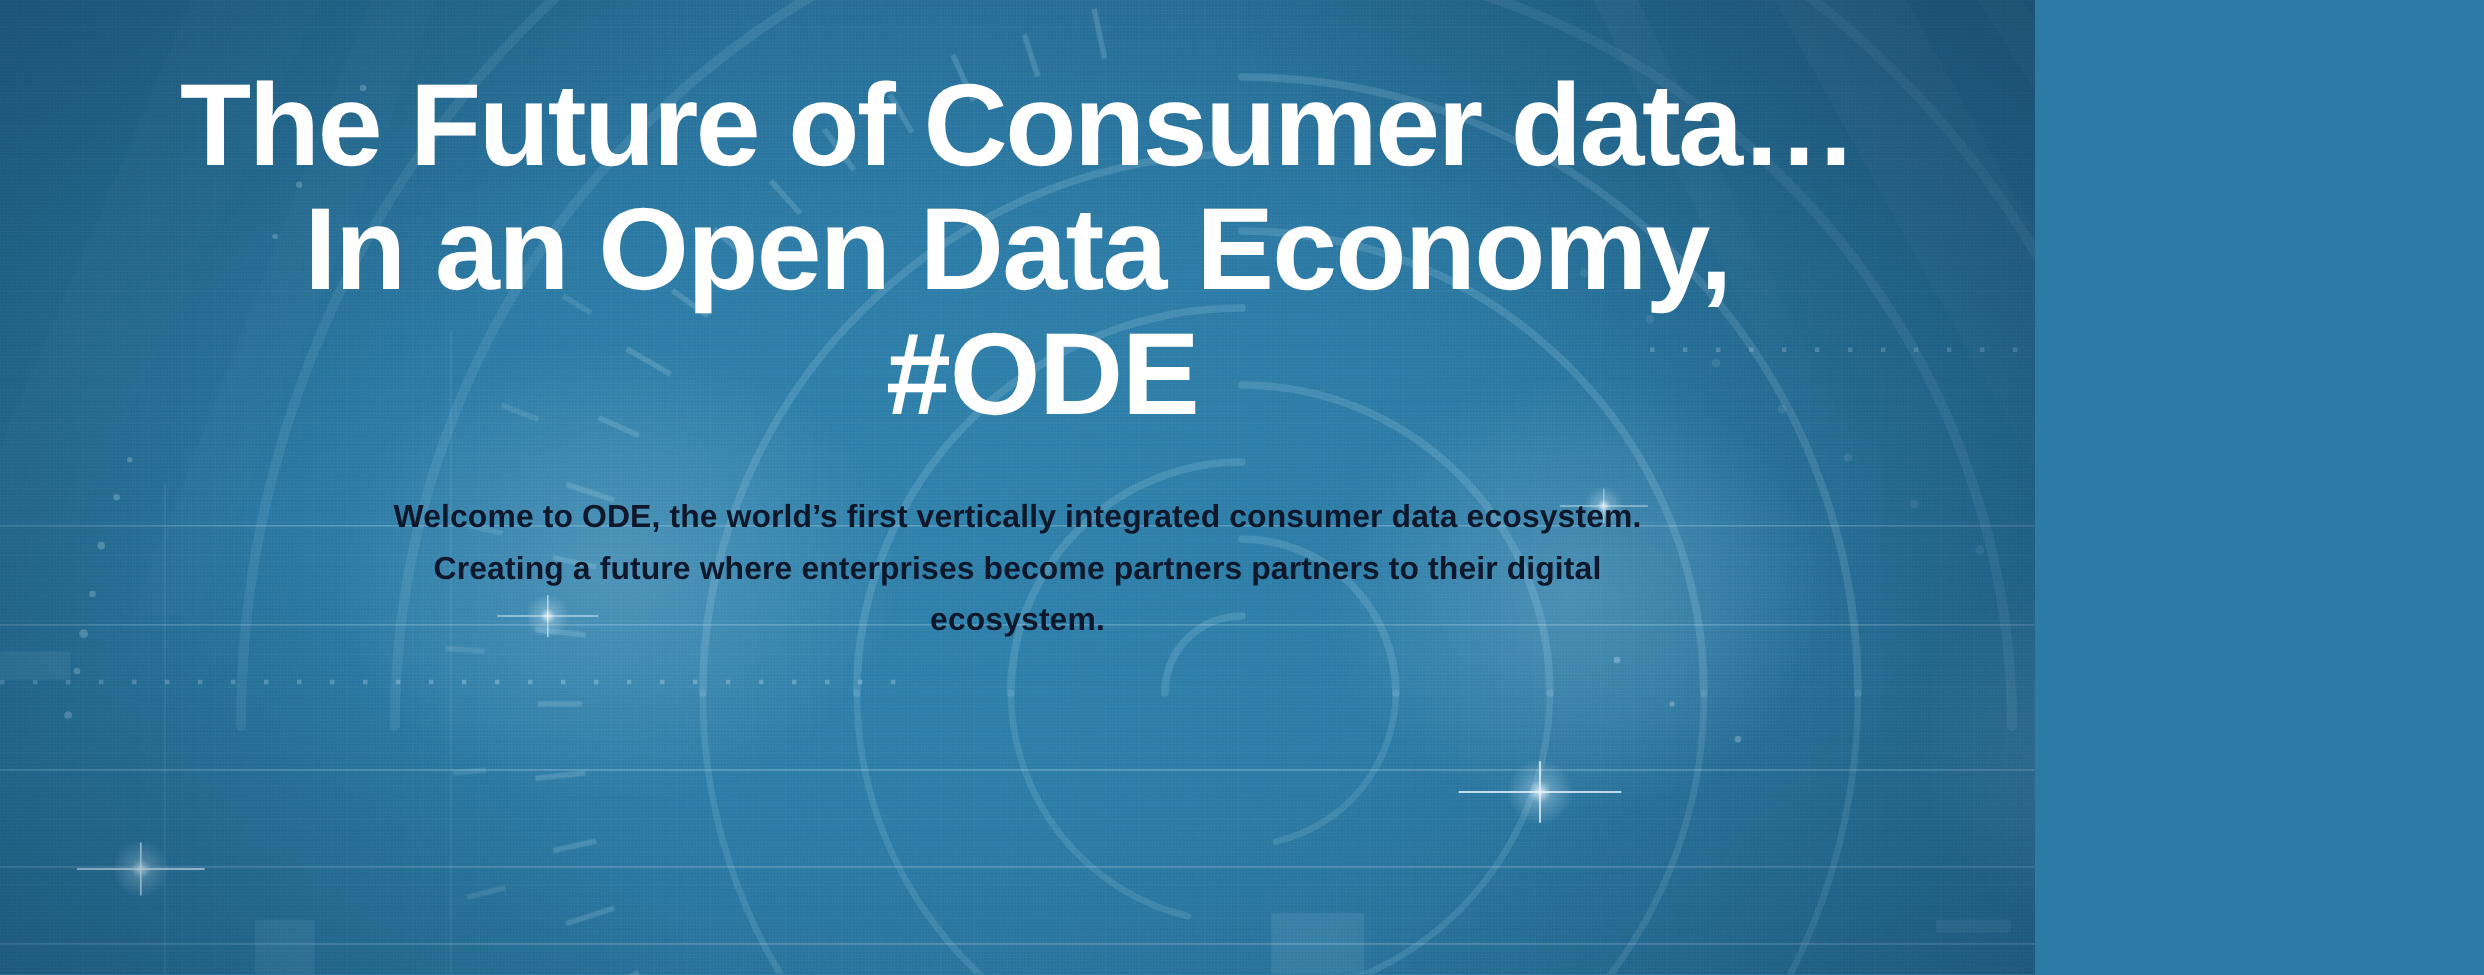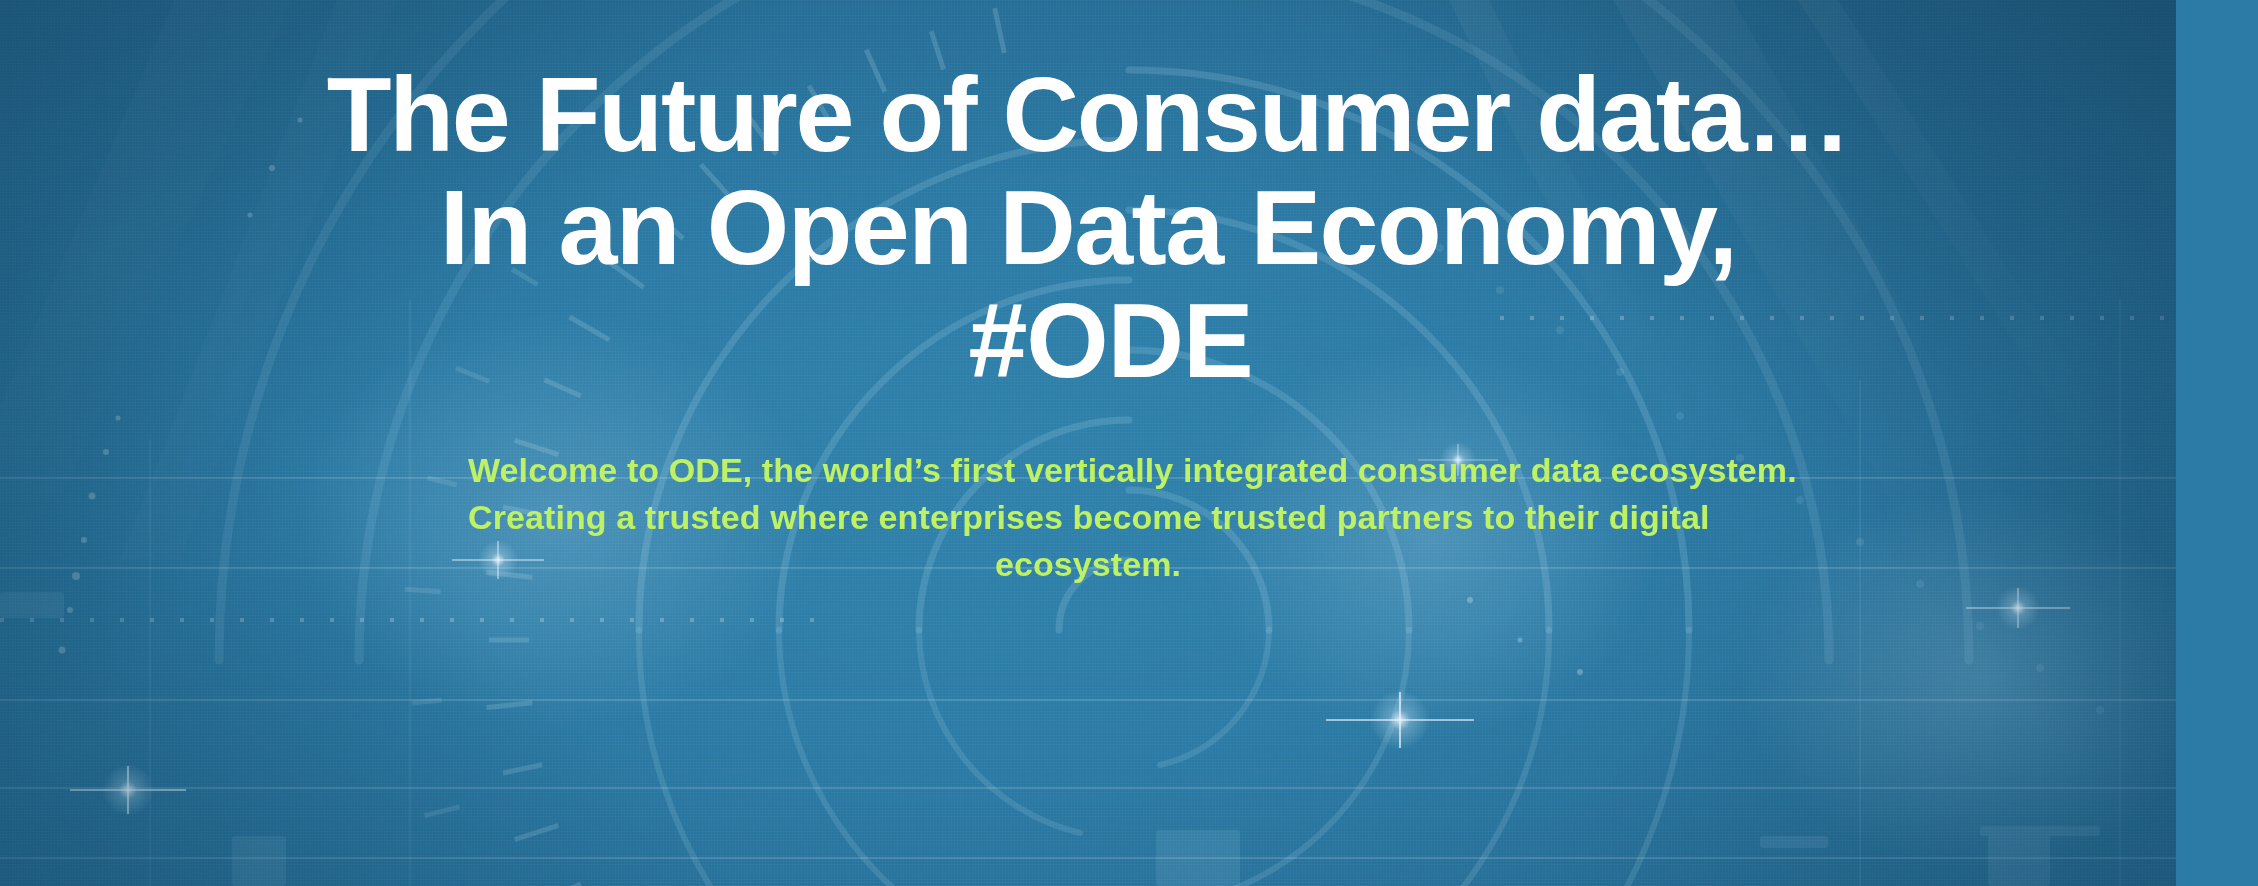--- a/index.html
+++ b/index.html
@@ -1,21 +1,21 @@
 <!DOCTYPE html>
 <html><head>
 <meta charset="utf-8">
 <style>
   * { margin:0; padding:0; box-sizing:border-box; }
   html,body { width:2258px; height:886px; overflow:hidden; background:#2b7ba6; }
   body { font-family:"Liberation Sans", sans-serif; }
 
   .hero {
     position:relative;
-    width:2176px; height:886px;
+    width:1850px; height:886px;
     overflow:hidden;
     background:#2b7ba6;
   }
 
   
   .bg-base {
     position:absolute; inset:0;
     background:
       radial-gradient(ellipse 70% 80% at 46% 55%, #2f81ab 0%, #2b7ba6 38%, #266f98 66%, #215f85 100%);
   }
@@ -56,23 +56,23 @@
     width:2258px;
     text-rendering:optimizeLegibility;
   }
   .headline .hl-line { display:block; white-space:nowrap; }
   .hl-line-1 { font-size:106px; letter-spacing:-2.2px; }
   .hl-line-2 { font-size:106px; letter-spacing:-1.6px; }
   .hl-line-3 { font-size:106px; letter-spacing:-1.2px;margin-left:45px; }
 
   .subtitle {
     margin-top:50px;
-    color:#bef264;
+    color:#0f172a;
     font-weight:700;
-    font-size:34px;
+    font-size:29px;
     line-height:47px;
     text-align:center;
     max-width:1240px;
     letter-spacing:.1px;
   }
   .subtitle .sub-line { display:block; white-space:nowrap; }
 </style>
 </head>
 <body>
 
@@ -327,18 +327,18 @@
   <div class="content">
 
     <h1 class="headline">
       <span class="hl-line hl-line-1">The Future of Consumer data…</span>
       <span class="hl-line hl-line-2">In an Open Data Economy,</span>
       <span class="hl-line hl-line-3">#ODE</span>
     </h1>
 
     <p class="subtitle">
       <span class="sub-line">Welcome to ODE, the world’s first vertically integrated consumer data ecosystem.</span>
-      <span class="sub-line">Creating a trusted where enterprises become trusted partners to their digital</span>
+      <span class="sub-line">Creating a future where enterprises become partners partners to their digital</span>
       <span class="sub-line">ecosystem.</span>
     </p>
 
   </div>
 </div>
 
 </body></html>

